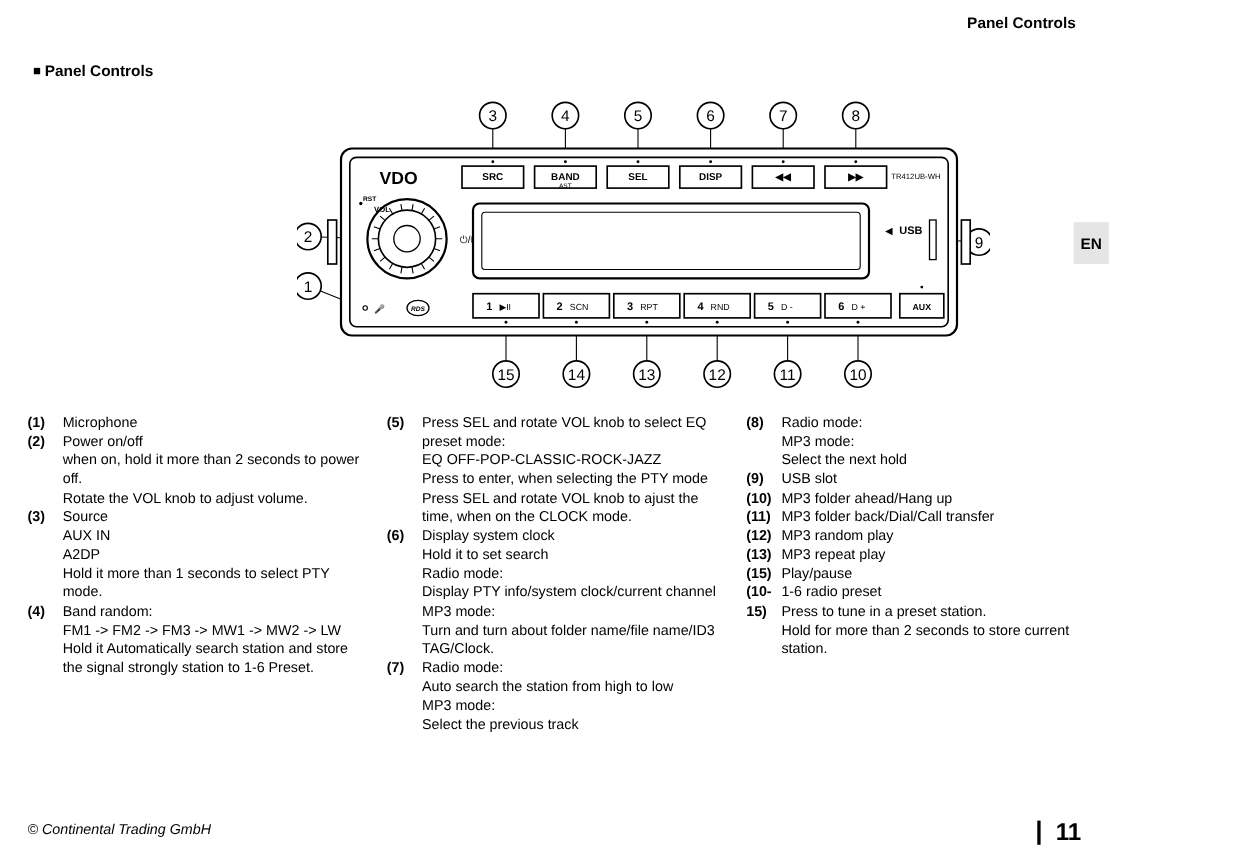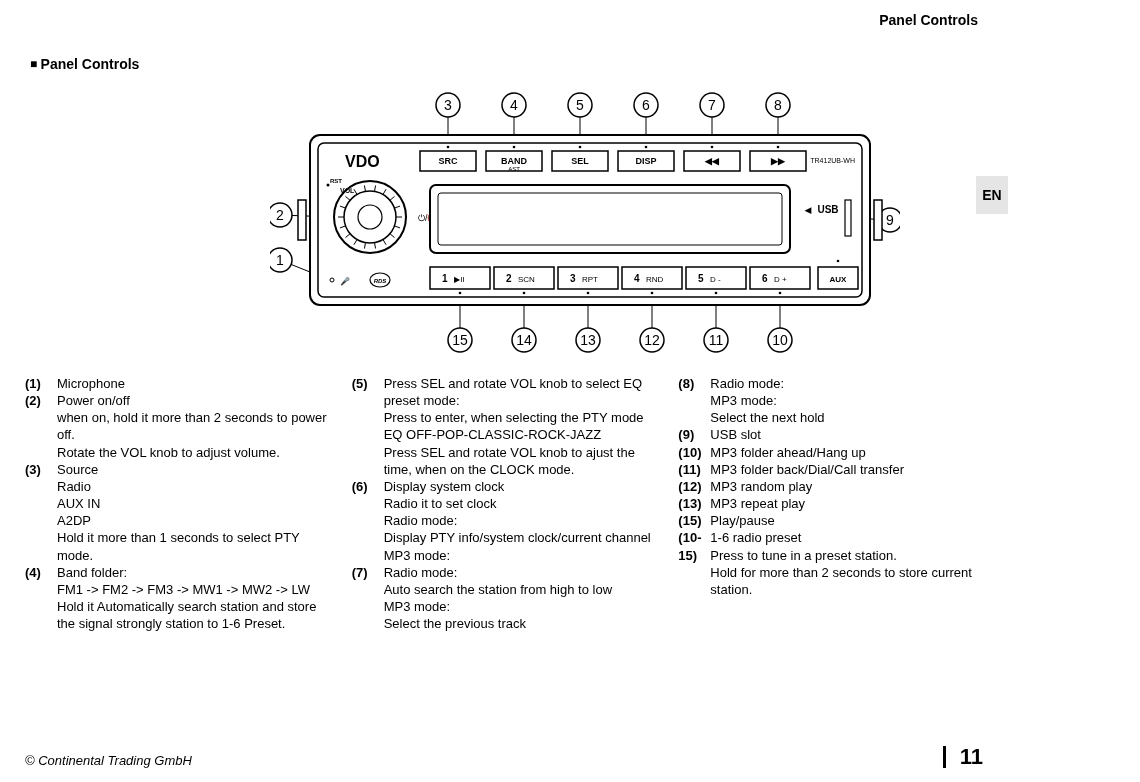--- a/index.html
+++ b/index.html
@@ -36,21 +36,21 @@
     font-size: 14px;
   }
   .section-title::before {
     content: "■ ";
     font-size: 12px;
     vertical-align: 1px;
   }
   .lang-tab {
     position: absolute;
     right: 0;
-    top: 176px;
+    top: 202px;
     width: 32px;
     height: 38px;
     background: #e5e5e5;
     font-weight: bold;
     font-size: 14px;
     display: flex;
     align-items: center;
     justify-content: center;
   }
   
@@ -91,21 +91,20 @@
   }
   .entry .line { display: block; }
 
   .footer {
     position: absolute;
     bottom: 14px;
     left: 25px;
     right: 25px;
     display: flex;
     justify-content: space-between;
-    align-items: flex-end;
     font-size: 13px;
     margin-top: 44px;
   }
   .footer .copy { font-style: italic; }
   .footer .pg {
     font-weight: bold;
     font-size: 22px;
     line-height: 1;
     padding-left: 14px;
     border-left: 3px solid #000;
@@ -284,53 +283,53 @@
           <div class="body">
             <span class="line">Power on/off</span>
             <span class="line">when on, hold it more than 2 seconds to power off.</span>
             <span class="line">Rotate the VOL knob to adjust volume.</span>
           </div>
         </div>
         <div class="entry">
           <div class="num">(3)</div>
           <div class="body">
             <span class="line">Source</span>
-            <span class="line">Radio</span>
             <span class="line">AUX IN</span>
             <span class="line">A2DP</span>
             <span class="line">Hold it more than 1 seconds to select PTY mode.</span>
           </div>
         </div>
         <div class="entry">
           <div class="num">(4)</div>
           <div class="body">
-            <span class="line">Band folder:</span>
+            <span class="line">Band random:</span>
             <span class="line">FM1 -&gt; FM2 -&gt; FM3 -&gt; MW1 -&gt; MW2 -&gt; LW</span>
             <span class="line">Hold it Automatically search station and store the signal strongly station to 1-6 Preset.</span>
           </div>
         </div>
       </div>
     <div class="col" id="col1">
         <div class="entry">
           <div class="num">(5)</div>
           <div class="body">
             <span class="line">Press SEL and rotate VOL knob to select EQ preset mode:</span>
+            <span class="line">EQ OFF-POP-CLASSIC-ROCK-JAZZ</span>
             <span class="line">Press to enter, when selecting the PTY mode</span>
-            <span class="line">EQ OFF-POP-CLASSIC-ROCK-JAZZ</span>
             <span class="line">Press SEL and rotate VOL knob to ajust the time, when on the CLOCK mode.</span>
           </div>
         </div>
         <div class="entry">
           <div class="num">(6)</div>
           <div class="body">
             <span class="line">Display system clock</span>
-            <span class="line">Radio it to set clock</span>
+            <span class="line">Hold it to set search</span>
             <span class="line">Radio mode:</span>
             <span class="line">Display PTY info/system clock/current channel</span>
             <span class="line">MP3 mode:</span>
+            <span class="line">Turn and turn about folder name/file name/ID3 TAG/Clock.</span>
           </div>
         </div>
         <div class="entry">
           <div class="num">(7)</div>
           <div class="body">
             <span class="line">Radio mode:</span>
             <span class="line">Auto search the station from high to low</span>
             <span class="line">MP3 mode:</span>
             <span class="line">Select the previous track</span>
           </div>

